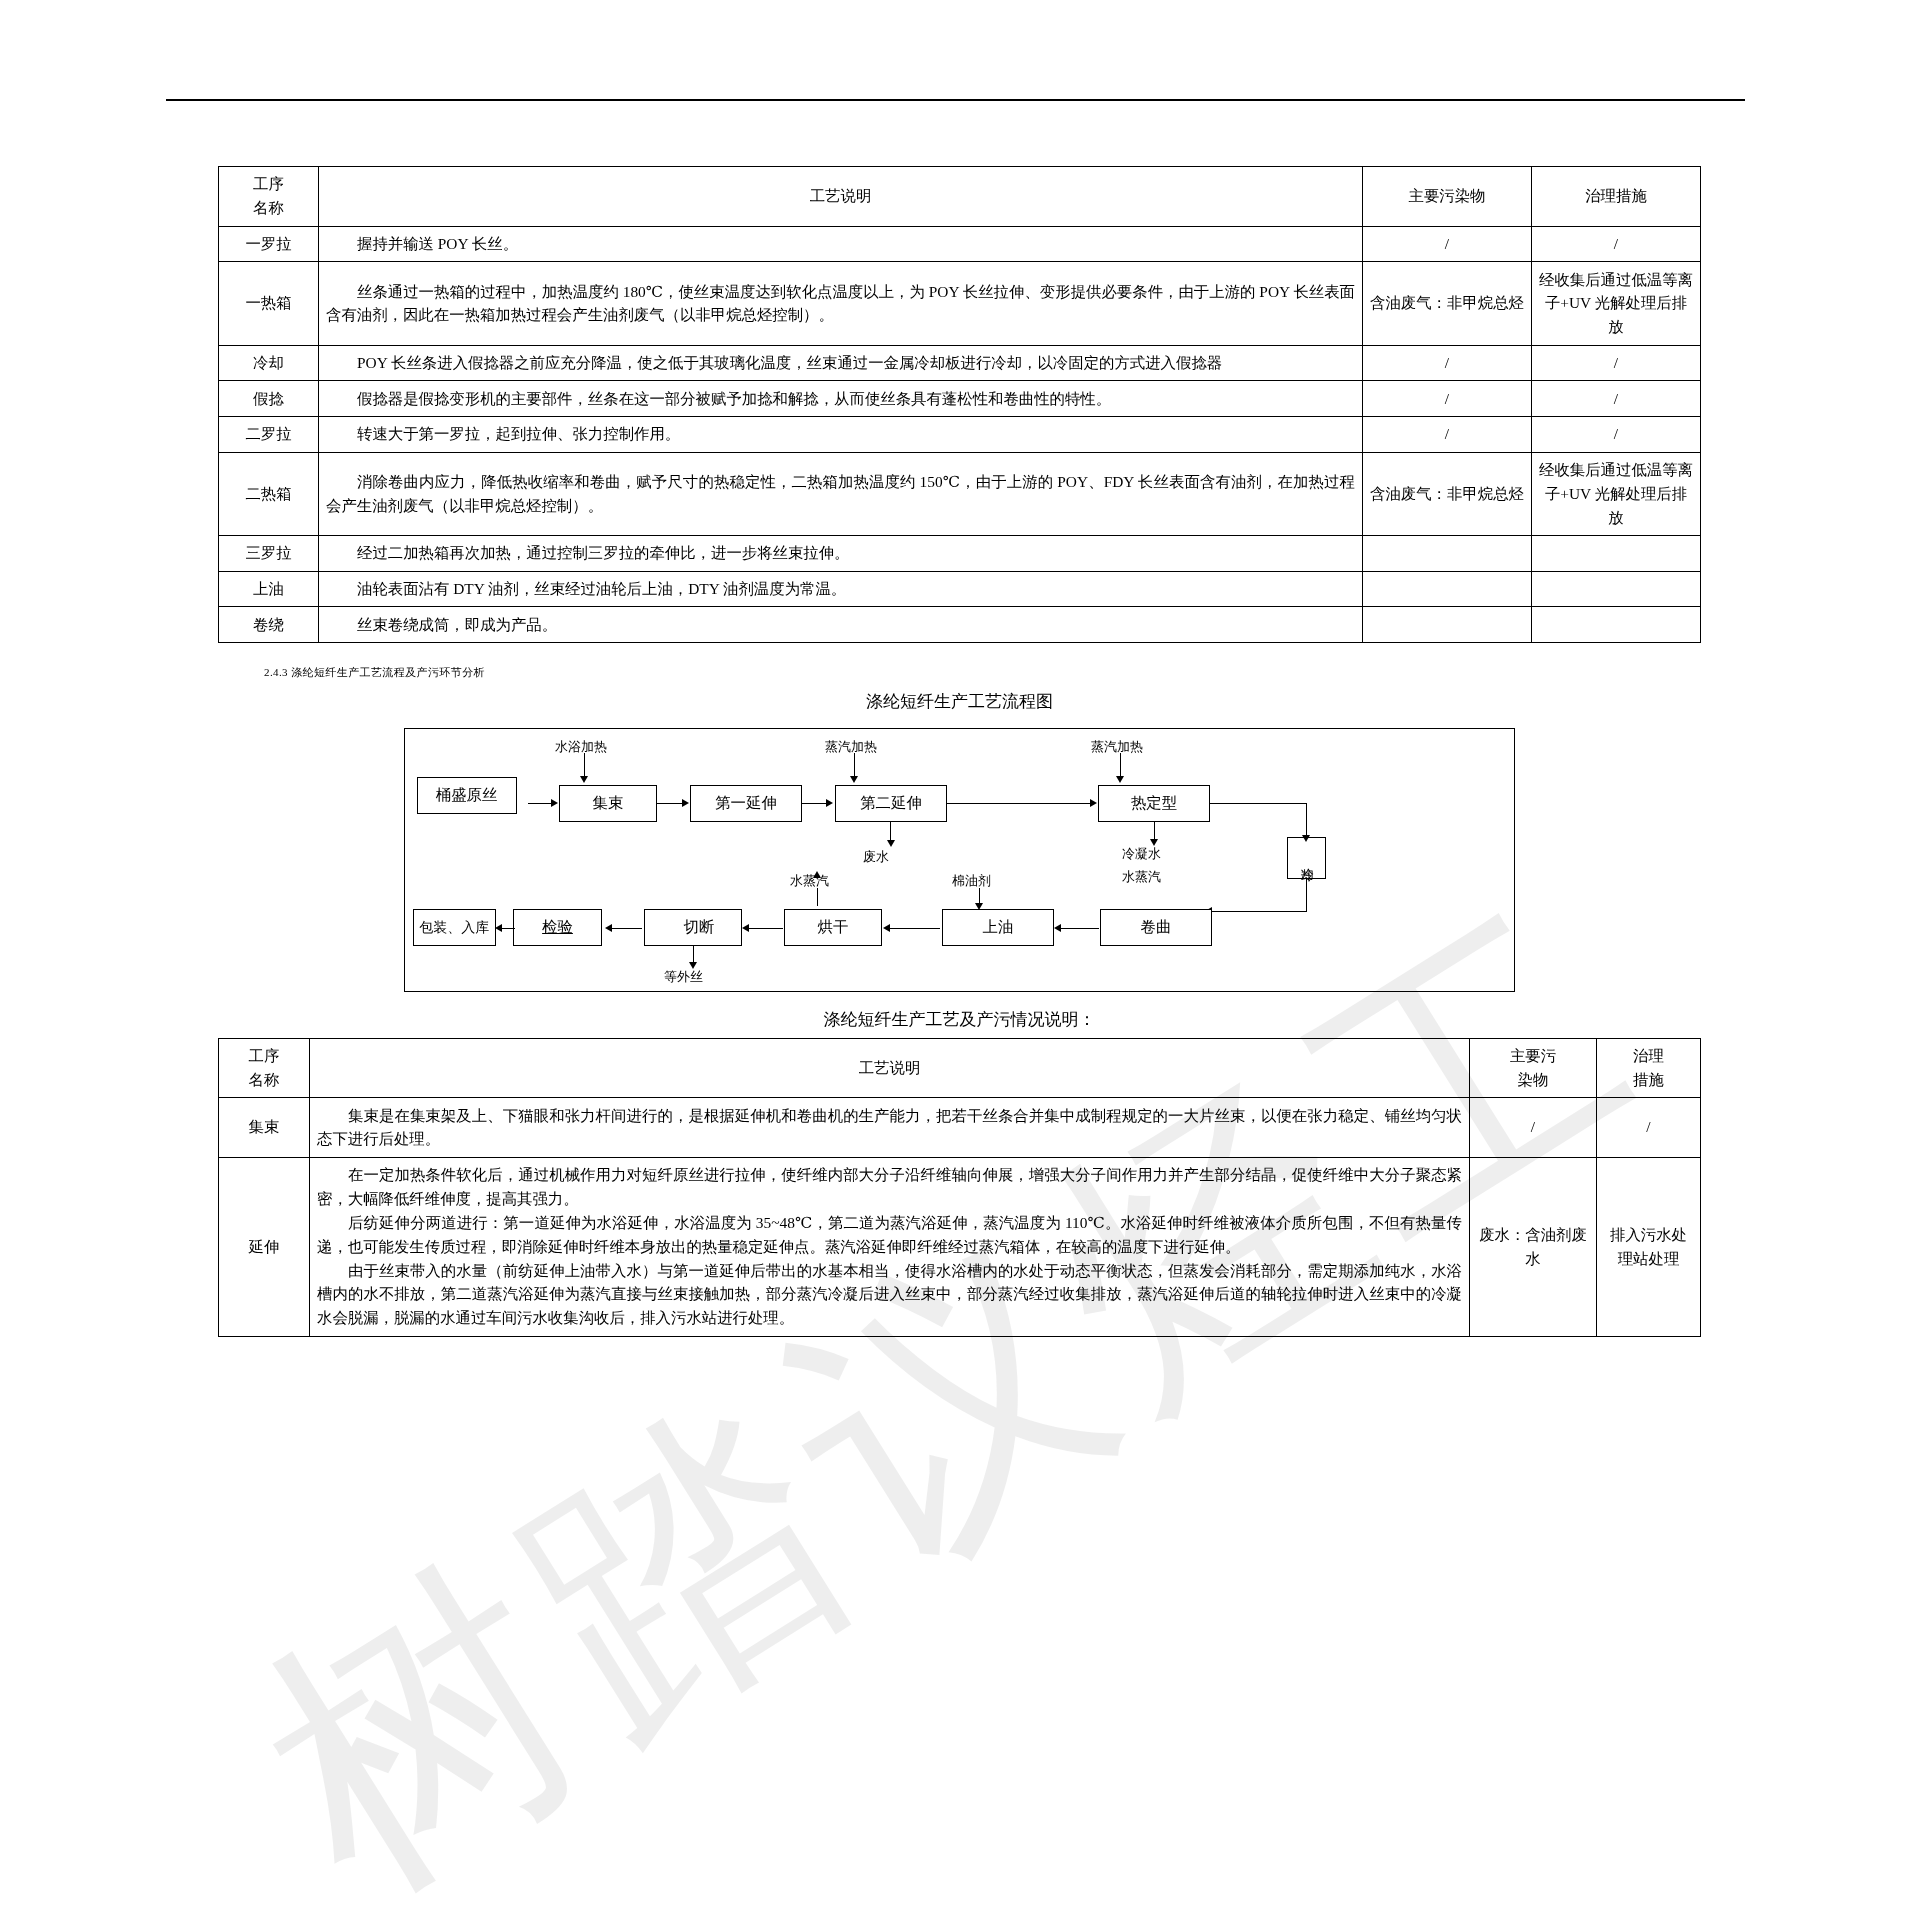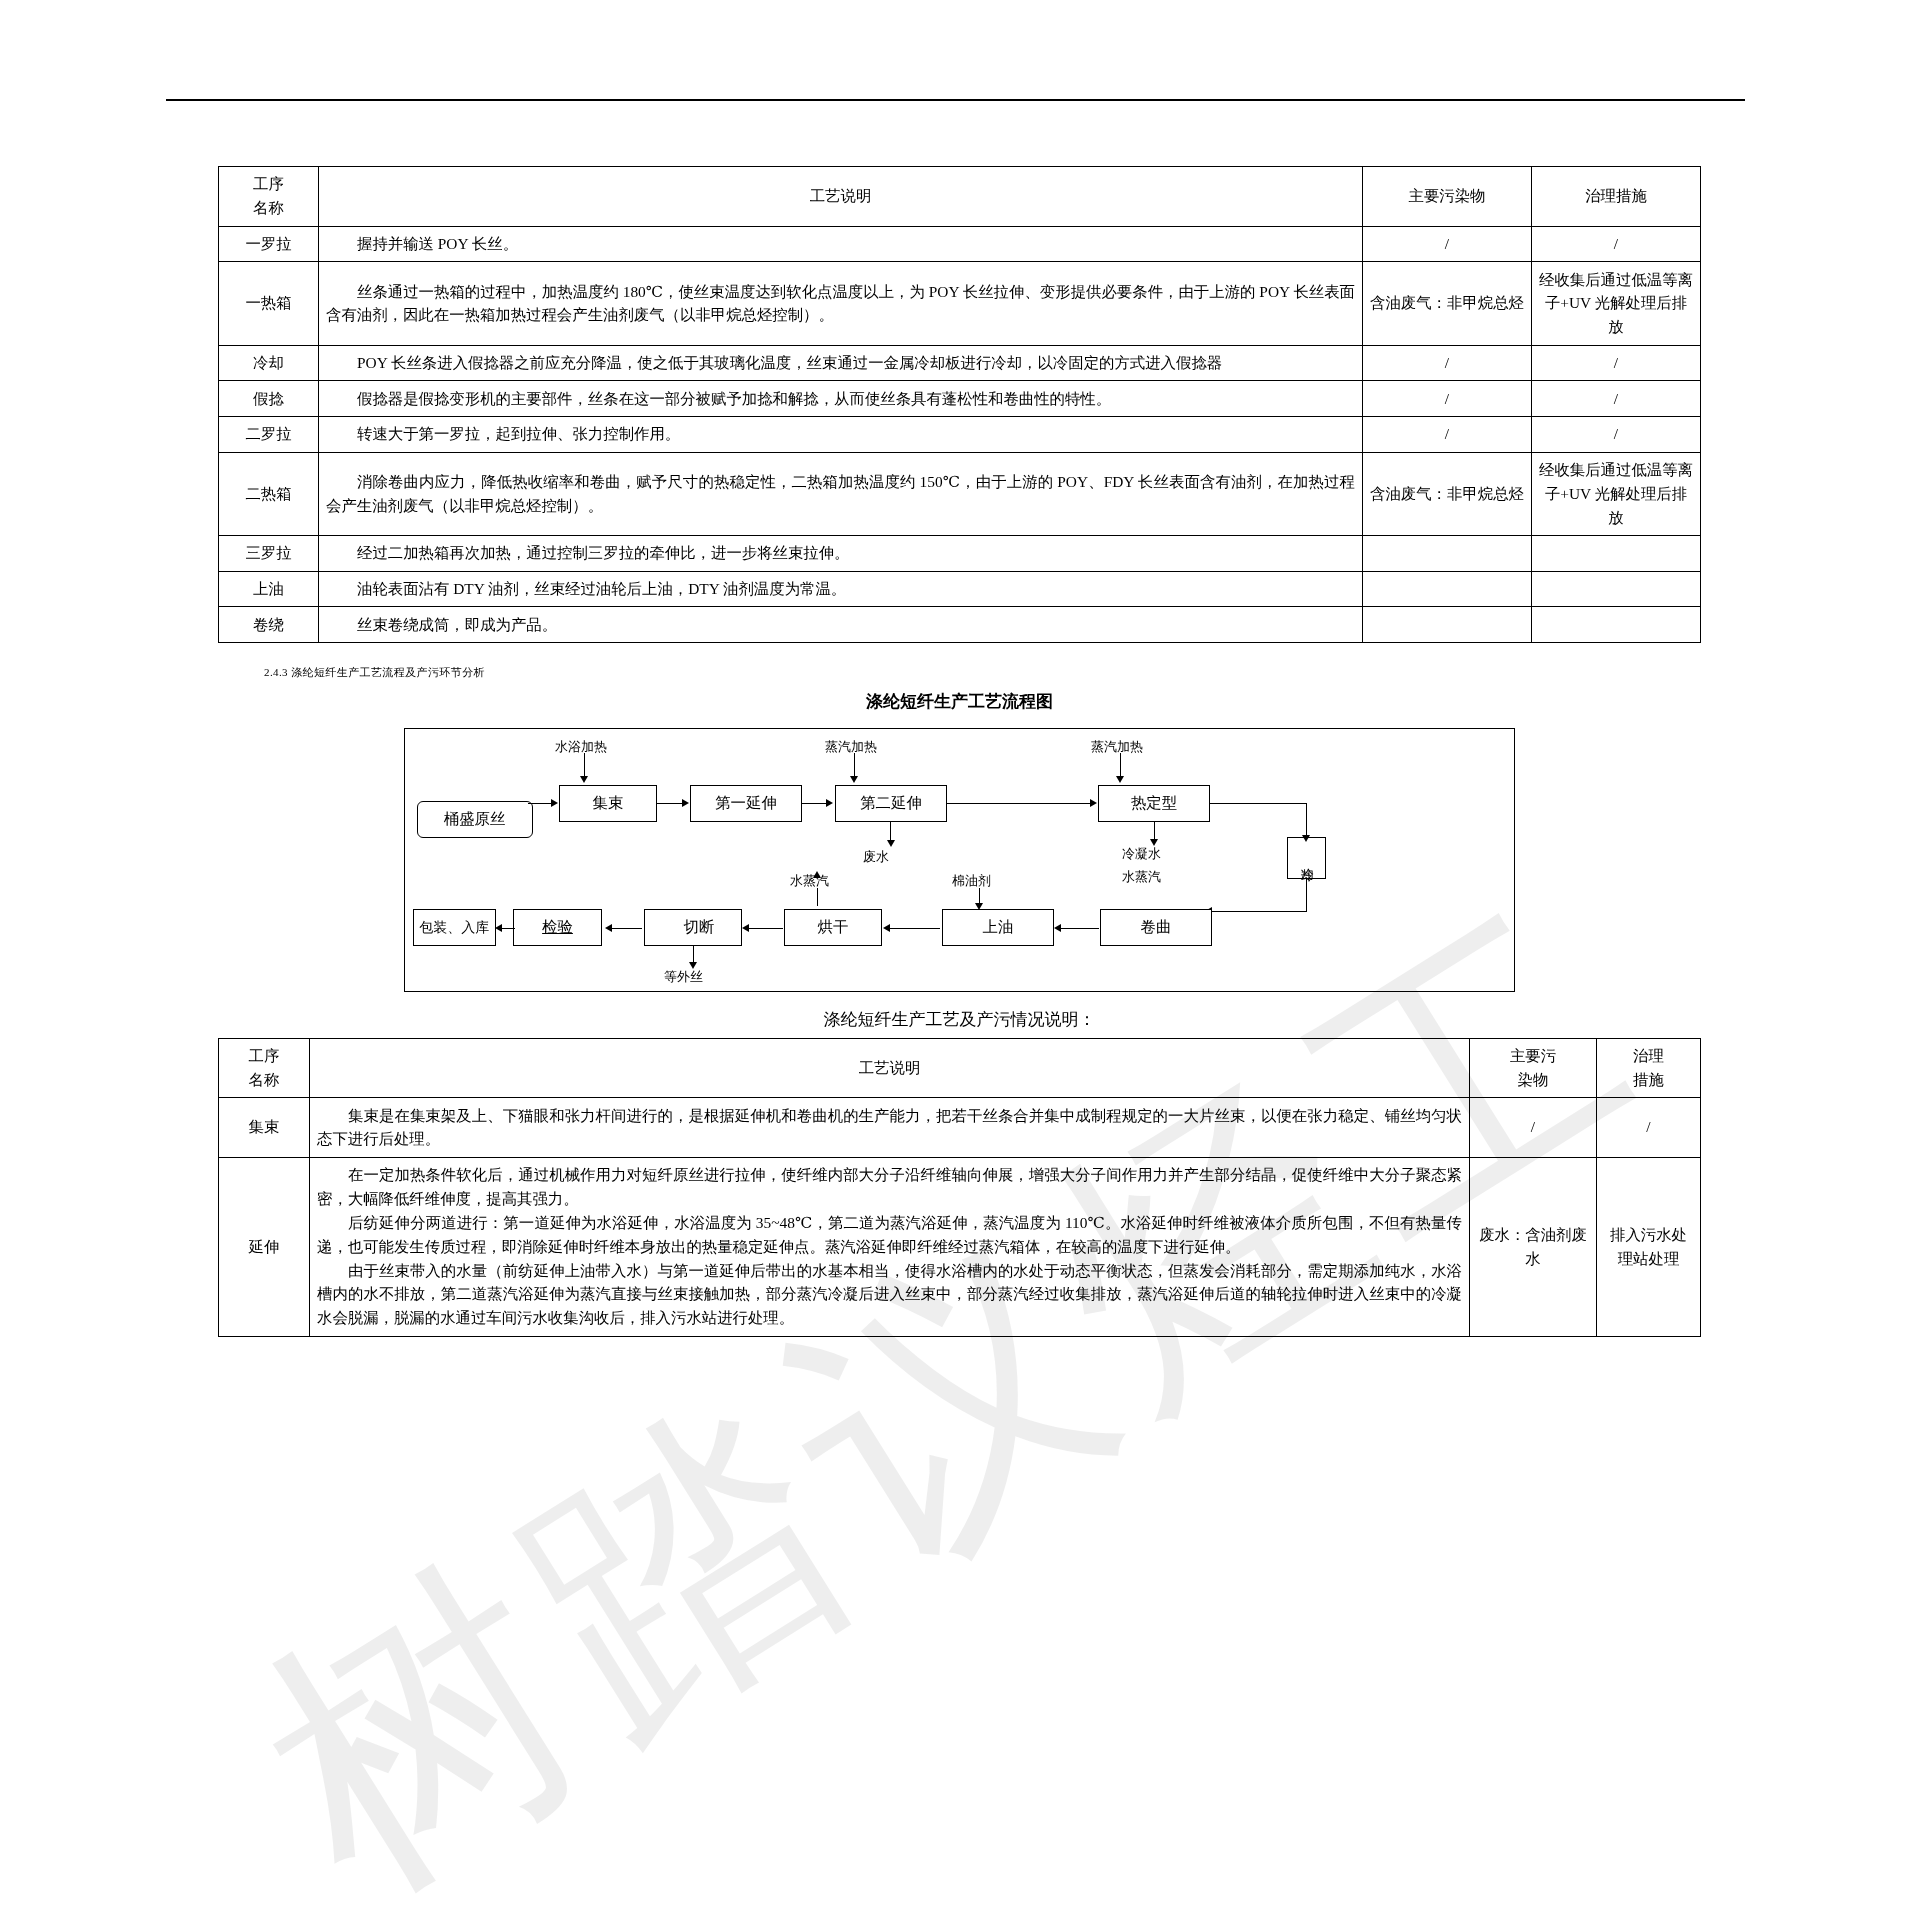--- a/index.html
+++ b/index.html
@@ -56,21 +56,20 @@
   
   .heading {
     font-size: 11px;
     margin: 22.3px 0 7.7px 46px;
     letter-spacing: 0.4px;
   }
   .figure-title {
     text-align: center;
     font-size: 17px;
     margin: 10px 0 9px 0;
-    font-weight: bold;
   }
   .table-caption {
     text-align: center;
     font-size: 17px;
     margin: 15.4px 0 7px 0;
   }
 
   
   .flowbox {
     position: relative;
@@ -247,21 +246,21 @@
       <div class="flabel" style="left:420px; top:8.5px;">蒸汽加热</div>
       <div class="flabel" style="left:686px; top:8.5px;">蒸汽加热</div>
 
       <div class="varrow" style="left:179px; top:24px; height:24px;"></div>
       <div class="ahead down" style="left:175px; top:47px;"></div>
       <div class="varrow" style="left:449px; top:24px; height:24px;"></div>
       <div class="ahead down" style="left:445px; top:47px;"></div>
       <div class="varrow" style="left:715px; top:24px; height:24px;"></div>
       <div class="ahead down" style="left:711px; top:47px;"></div>
 
-      <div class="fb" style="left:11.6px;  top:72px; width:116px; height:37px;border-radius:6px;">桶盛原丝</div>
+      <div class="fb" style="left:11.6px;  top:48px; width:100px; height:37px;">桶盛原丝</div>
       <div class="fb" style="left:154px; top:56px; width:98px; height:37px;">集束</div>
       <div class="fb" style="left:285px; top:56px; width:112px; height:37px;">第一延伸</div>
       <div class="fb" style="left:430px;top:56px; width:112px; height:37px;">第二延伸</div>
       <div class="fb" style="left:693px;top:56px; width:112px; height:37px;">热定型</div>
 
       <div class="harrow" style="left:123px; top:74px; width:23px;"></div>
       <div class="ahead right" style="left:146px; top:70px;"></div>
 
       <div class="harrow" style="left:252px; top:74px; width:25px;"></div>
       <div class="ahead right" style="left:277px; top:70px;"></div>

